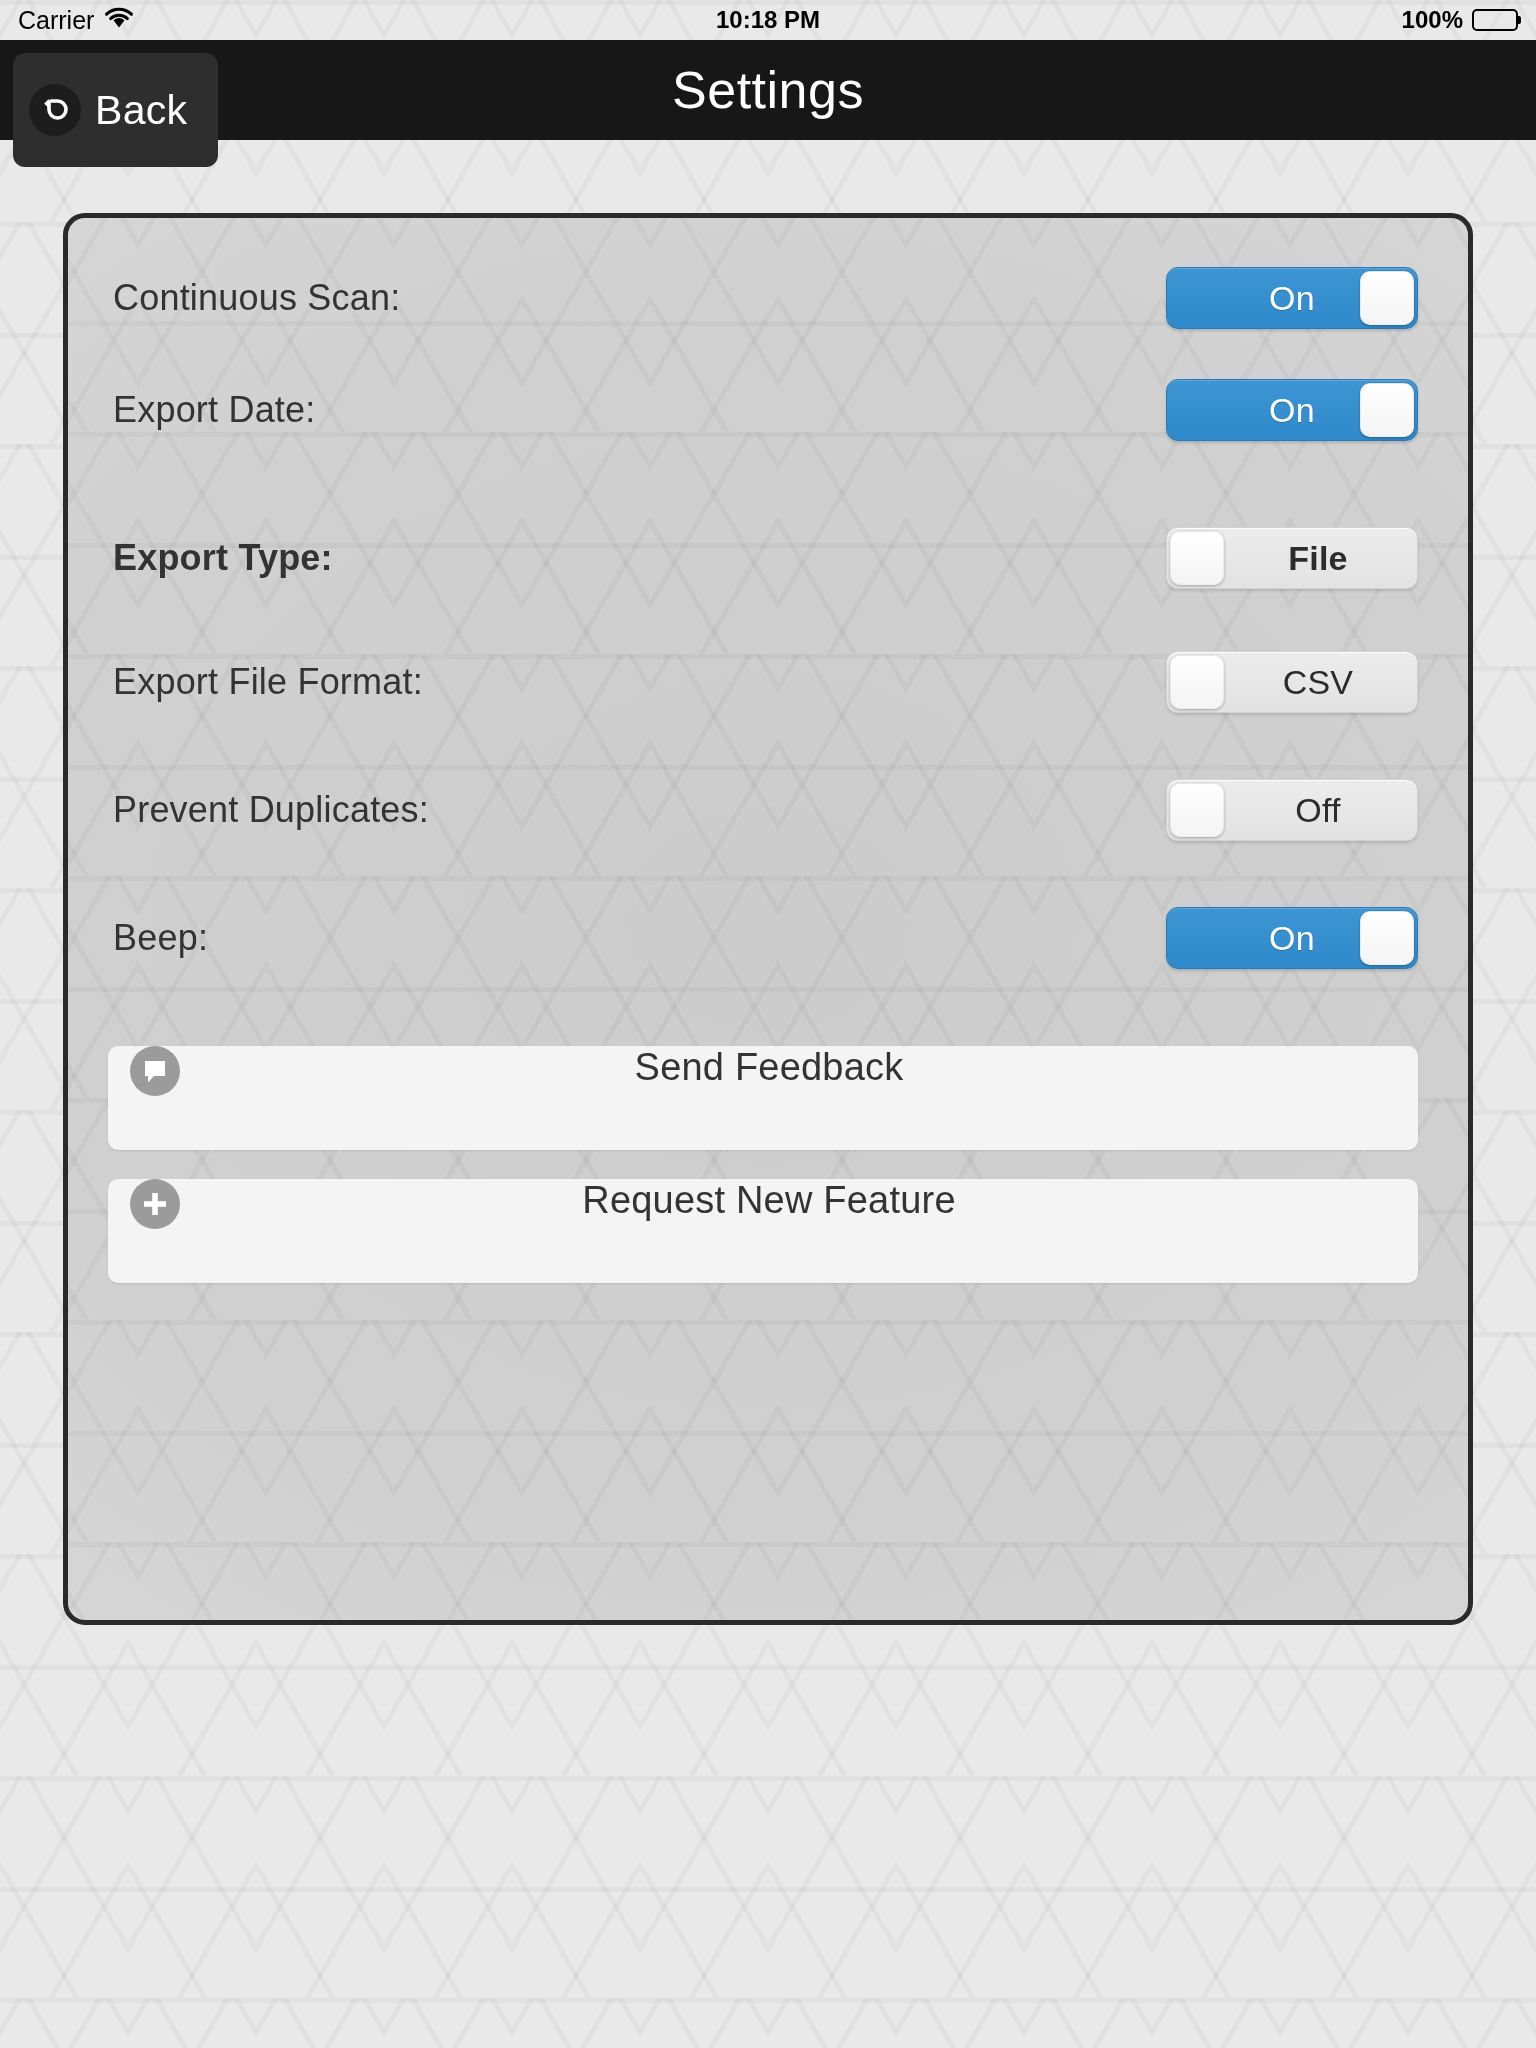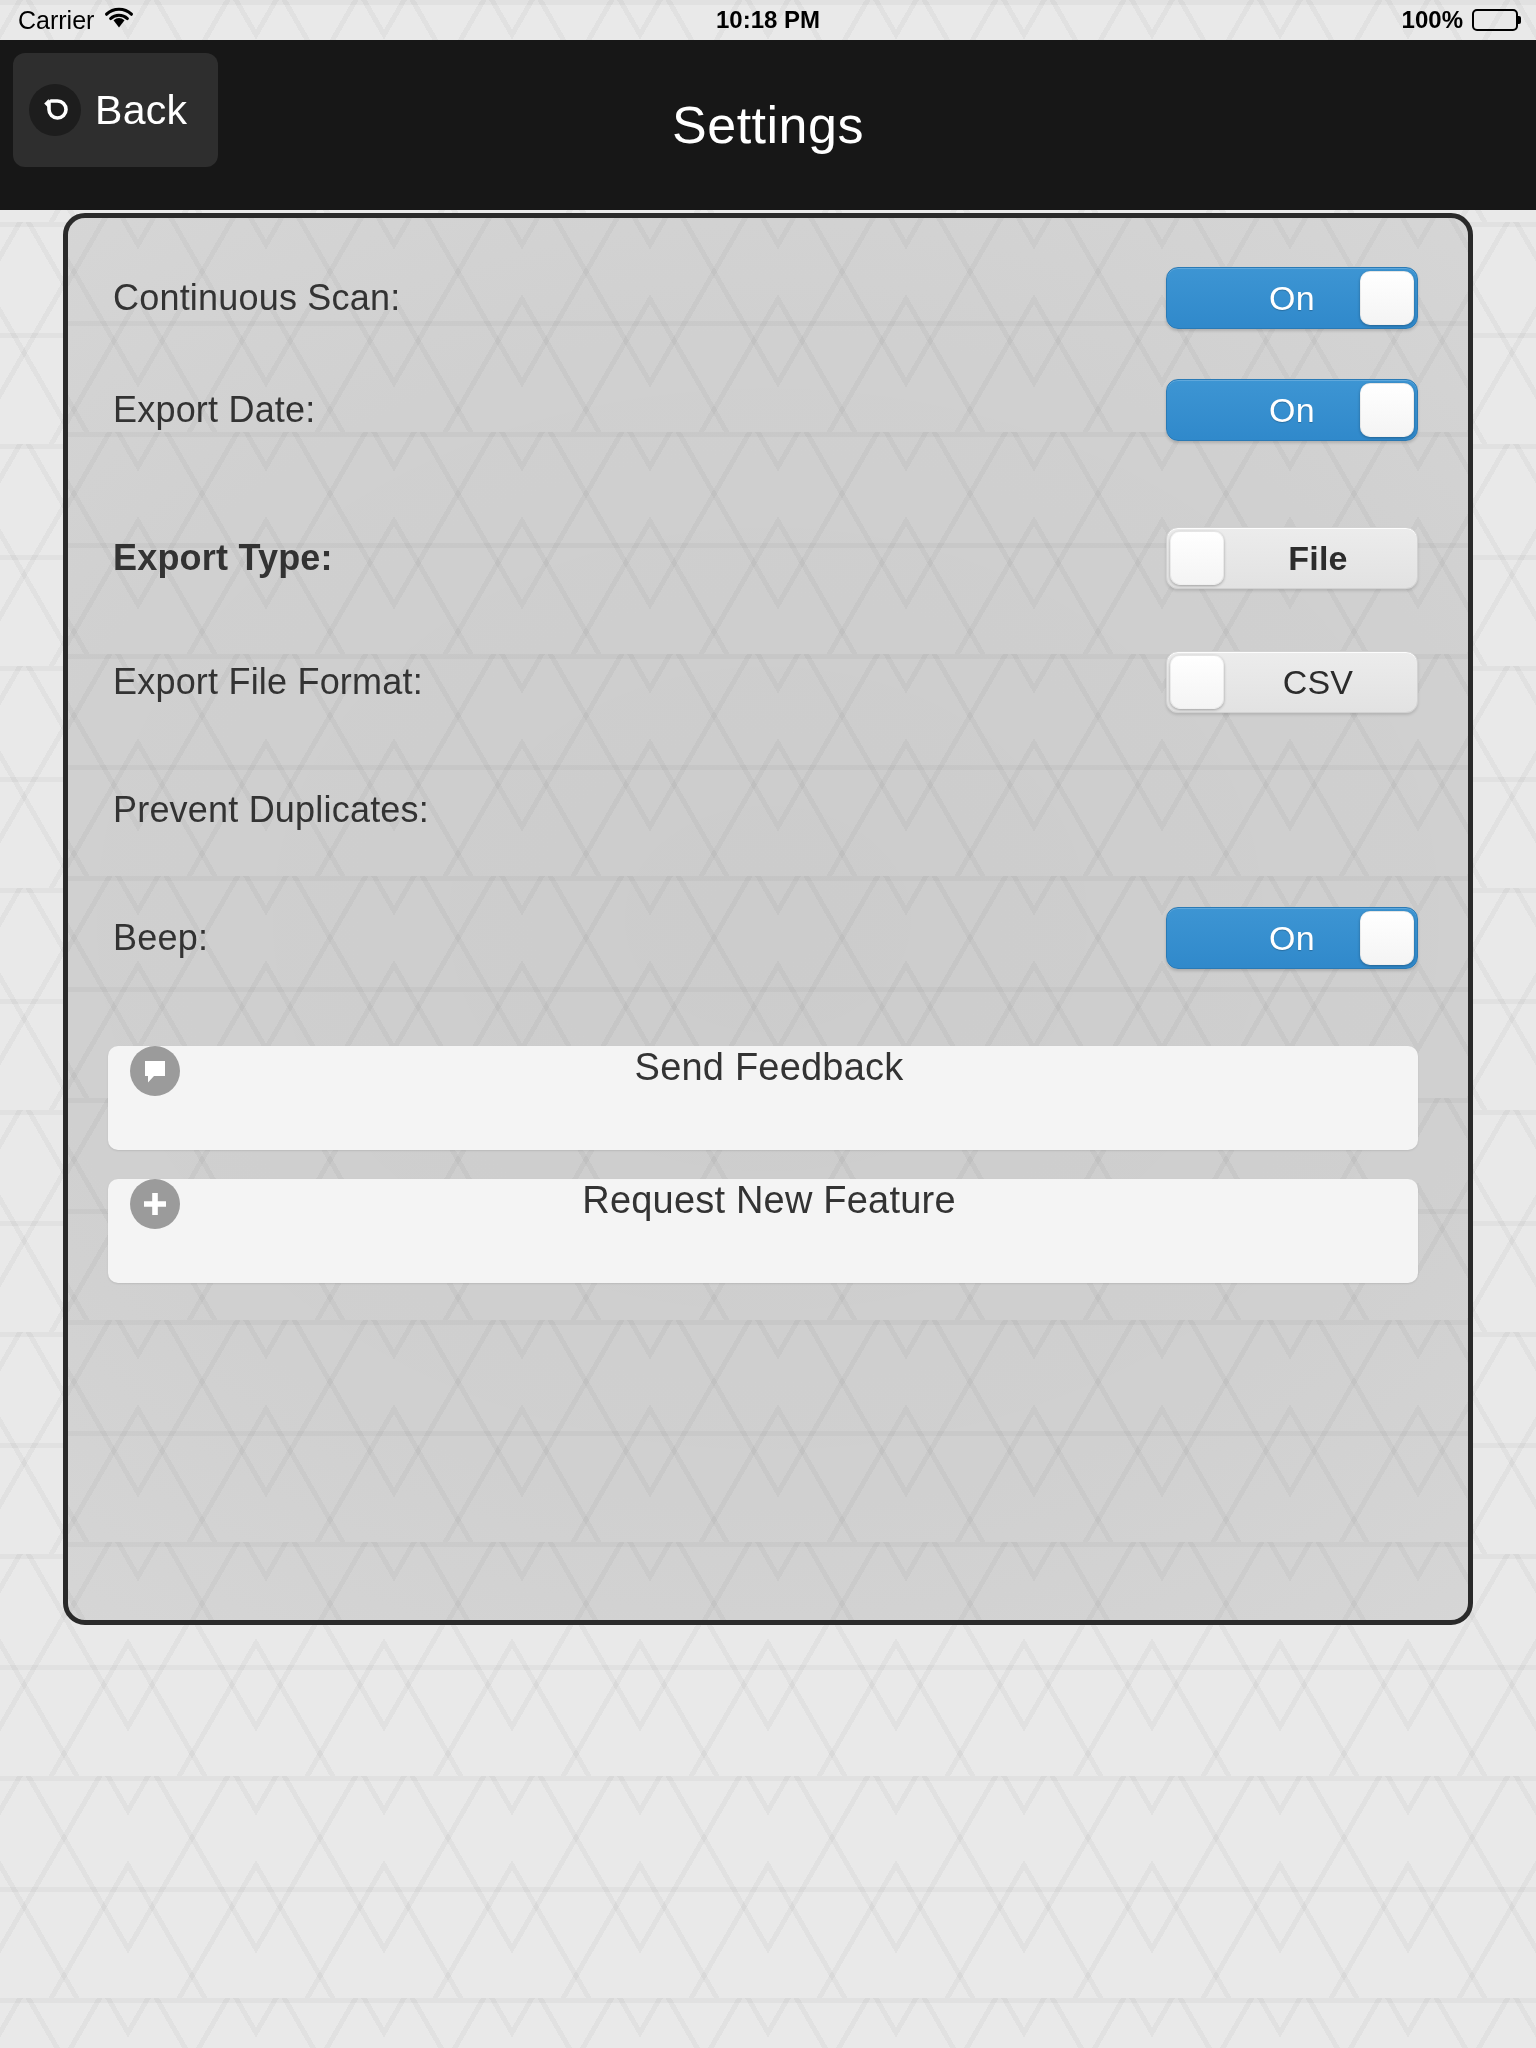--- a/index.html
+++ b/index.html
@@ -75,21 +75,21 @@
     width:3px; height:8px;
     background:#000;
     border-radius:0 2px 2px 0;
   }
 
   
   .nav-bar {
     position: absolute;
     top: 40px; left: 0;
     width: 1536px;
-    height: 170px;
+    height: 100px;
     background: #171717;
     z-index: 4;
   }
   .back-button {
     position: absolute;
     left: 13px; top: 13px;
     width: 205px; height: 114px;
     background: #2e2e2e;
     border-radius: 12px;
     display: flex;
@@ -319,20 +319,24 @@
     <div class="setting-row" style="top:400px;">
       <span class="setting-label">Export File Format:</span>
       <div class="toggle off">
         <span class="toggle-text">CSV</span>
         <span class="toggle-knob"></span>
       </div>
     </div>
 
     <div class="setting-row" style="top:528px;">
       <span class="setting-label">Prevent Duplicates:</span>
+      <div class="toggle off">
+        <span class="toggle-text">Off</span>
+        <span class="toggle-knob"></span>
+      </div>
     </div>
 
     <div class="setting-row" style="top:656px;">
       <span class="setting-label">Beep:</span>
       <div class="toggle on">
         <span class="toggle-text">On</span>
         <span class="toggle-knob"></span>
       </div>
     </div>
 

